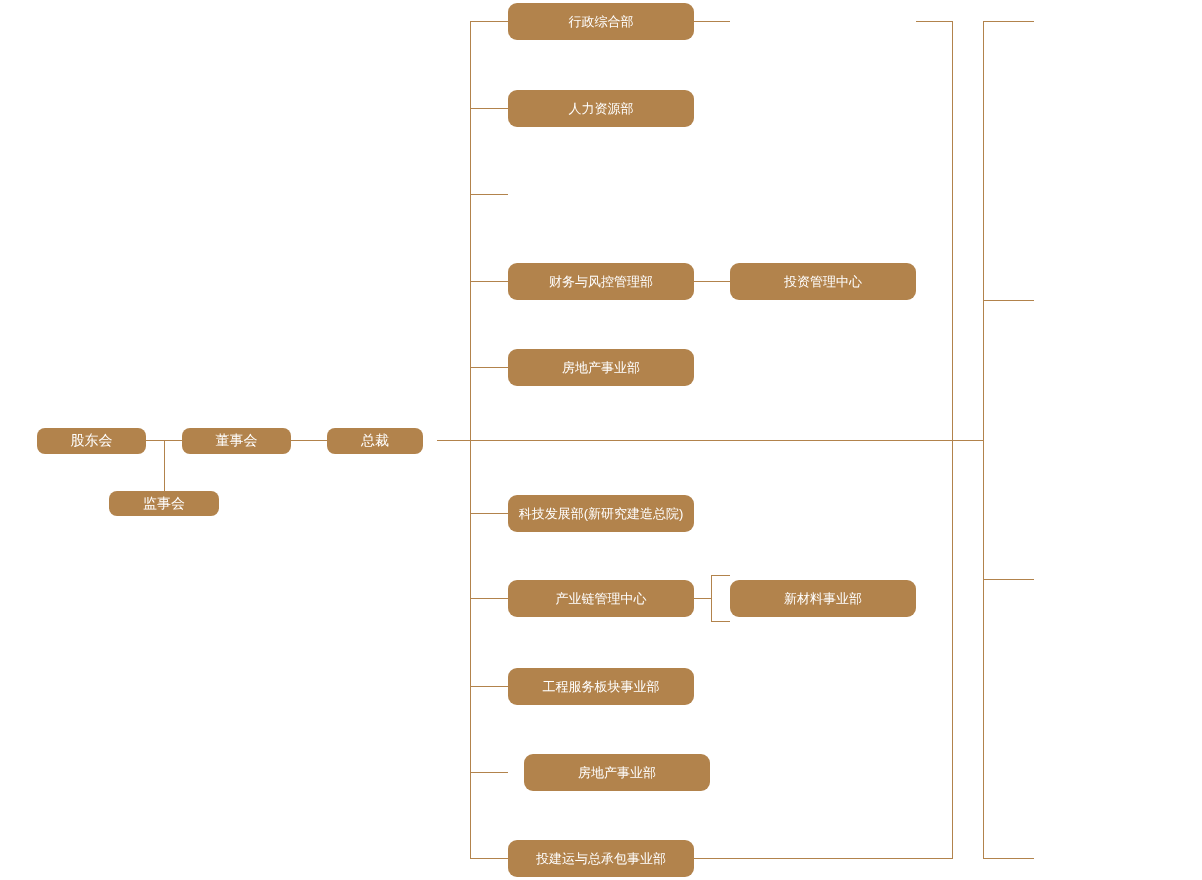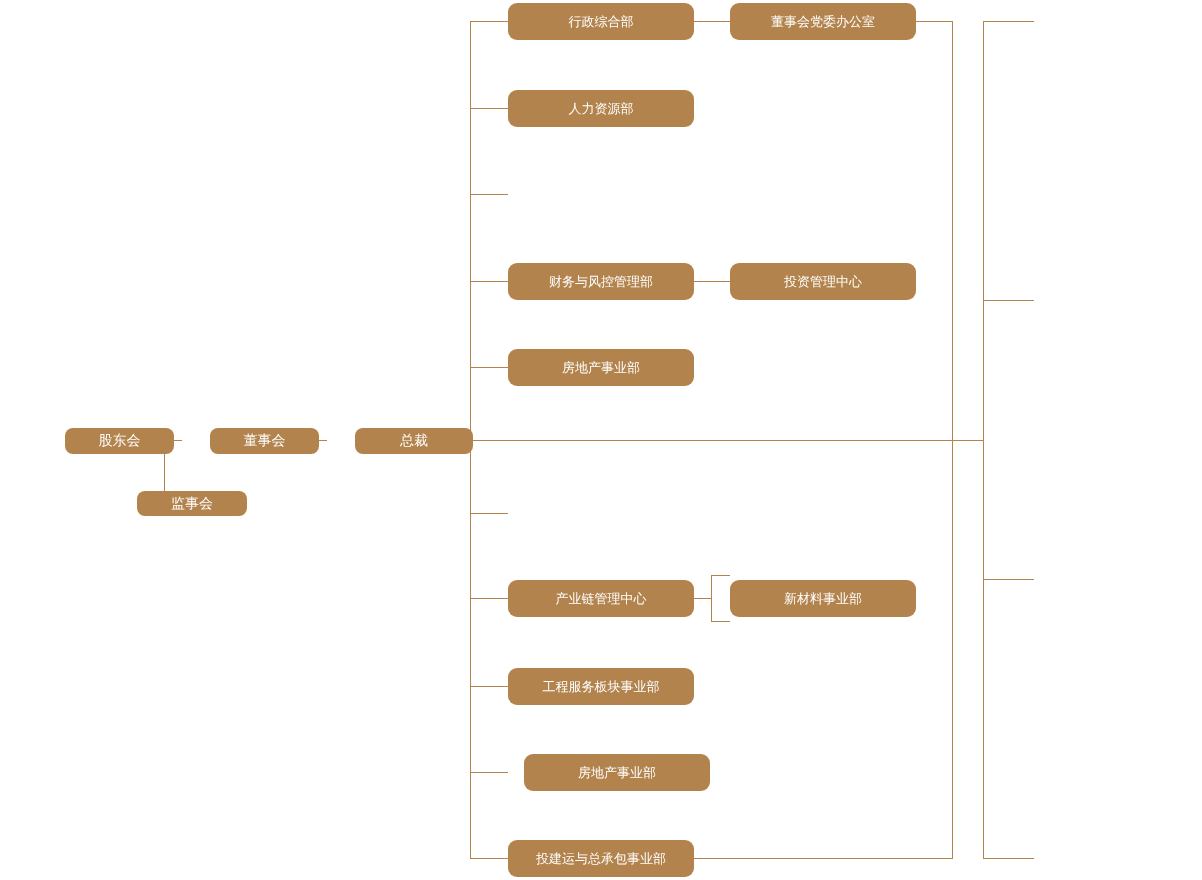--- a/index.html
+++ b/index.html
@@ -38,21 +38,20 @@
     border-radius: 9px;
     font-size: 13px;
     font-weight: 500;
   }
   .node.gov {
     width: 109px;
     height: 26px;
     border-radius: 8px;
     font-size: 14px;
     font-weight: 500;
-    margin-left: 28px;
   }
 </style>
 </head>
 <body>
 
 <div class="canvas">
 
   <div class="line h" style="left:146px;top:440px;width:36px"></div>
   <div class="line h" style="left:291px;top:440px;width:36px"></div>
 
@@ -87,28 +86,28 @@
   <div class="line v" style="left:952px;top:21px;height:838px"></div>
   <div class="line v" style="left:983px;top:21px;height:838px"></div>
 
   <div class="line h" style="left:983px;top:21px;width:51px"></div>
   <div class="line h" style="left:983px;top:300px;width:51px"></div>
   <div class="line h" style="left:983px;top:579px;width:51px"></div>
   <div class="line h" style="left:983px;top:858px;width:51px"></div>
 
   <div class="node gov" style="left:37px;top:428px">股东会</div>
   <div class="node gov" style="left:182px;top:428px">董事会</div>
-  <div class="node gov" style="left:327px;top:428px;width:118px">总裁</div>
+  <div class="node gov" style="left:327px;top:428px;width:96px">总裁</div>
   <div class="node gov" style="left:109px;top:491px;width:110px;height:25px">监事会</div>
 
   <div class="node dept" style="left:508px;top:3px">行政综合部</div>
-  <div class="node dept" style="left:730px;top:3px">董事会党委办公室</div>
   <div class="node dept" style="left:508px;top:90px">人力资源部</div>
   <div class="node dept" style="left:508px;top:263px">财务与风控管理部</div>
   <div class="node dept" style="left:730px;top:263px">投资管理中心</div>
   <div class="node dept" style="left:508px;top:349px">房地产事业部</div>
+  <div class="node dept" style="left:508px;top:495px">科技发展部(新研究建造总院)</div>
   <div class="node dept" style="left:508px;top:580px">产业链管理中心</div>
   <div class="node dept" style="left:730px;top:580px">新材料事业部</div>
   <div class="node dept" style="left:508px;top:668px">工程服务板块事业部</div>
   <div class="node dept" style="left:524px;top:754px">房地产事业部</div>
   <div class="node dept" style="left:508px;top:840px">投建运与总承包事业部</div>
 
 </div>
 
 </body></html>

